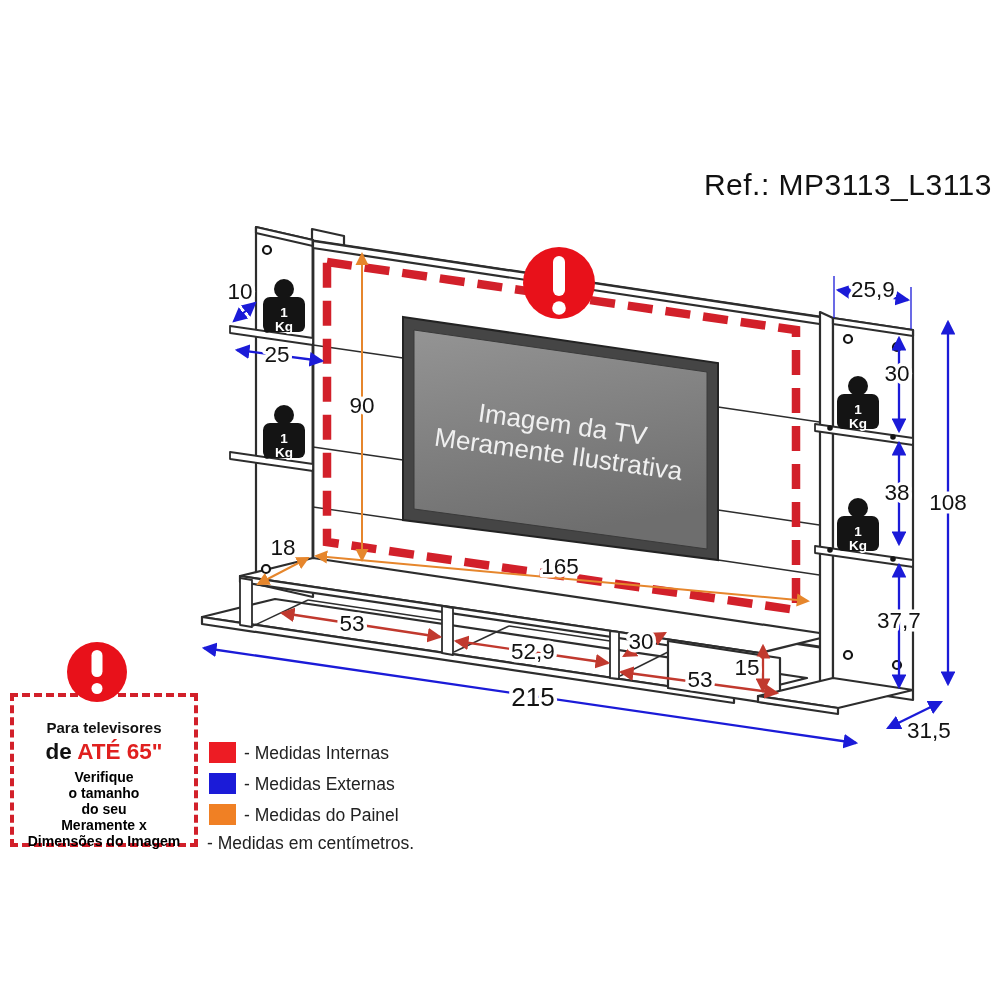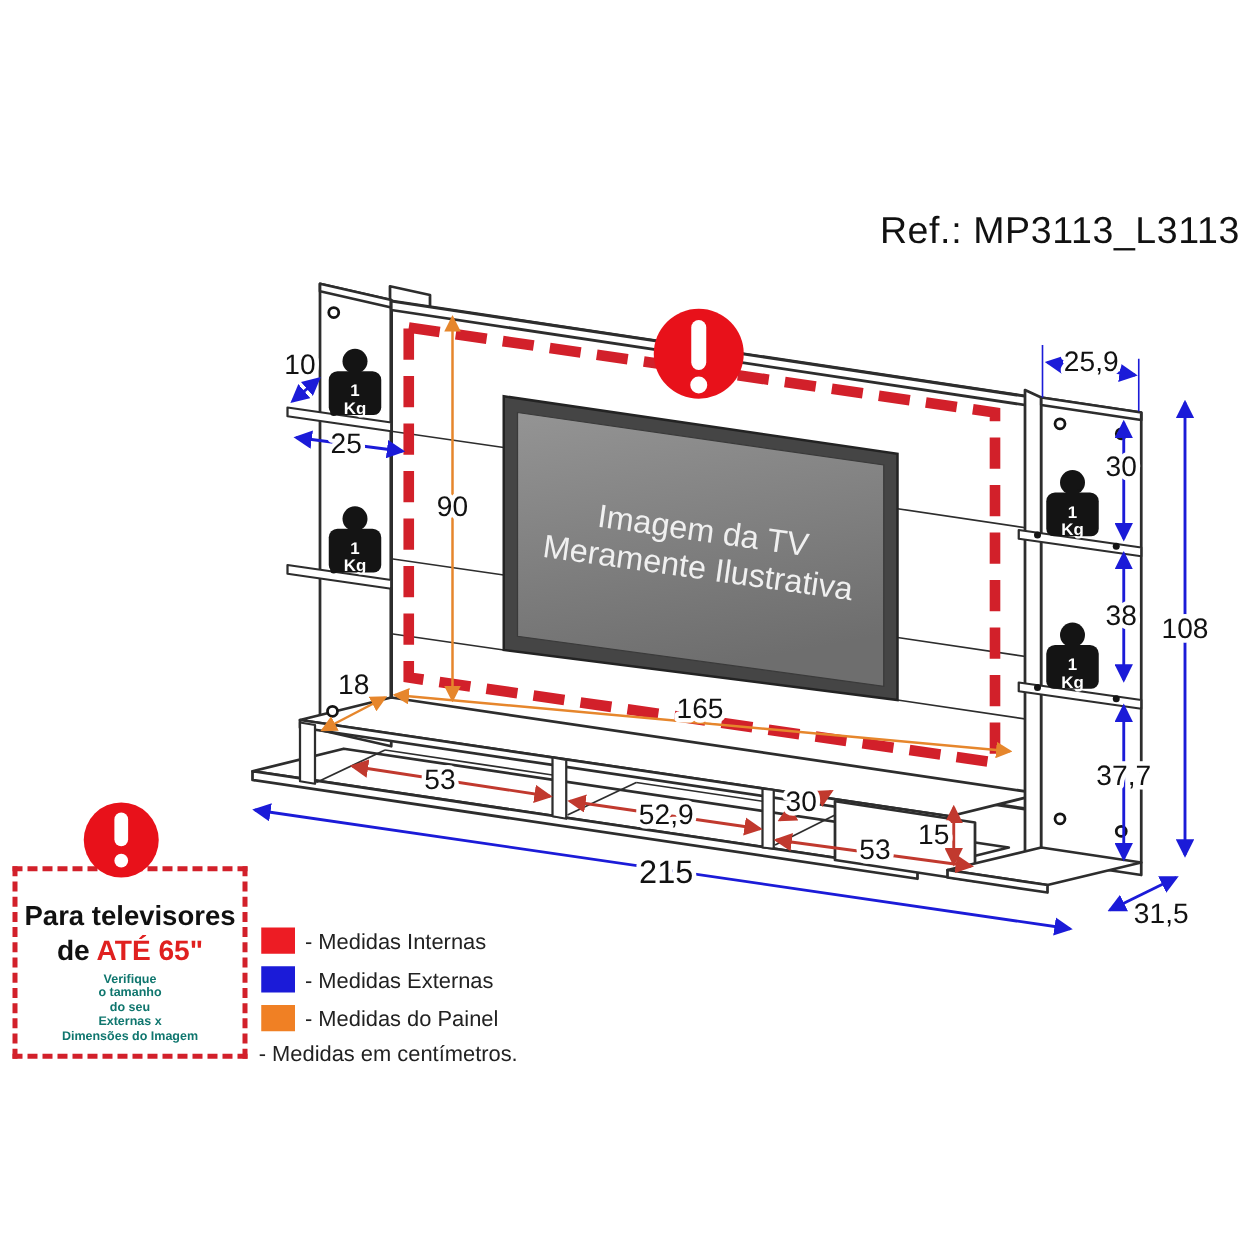--- a/index.html
+++ b/index.html
@@ -19,24 +19,24 @@
   .dt{font-family:"Liberation Sans",sans-serif;font-size:22.5px;fill:#121212;text-anchor:middle;
       paint-order:stroke;stroke:#fff;stroke-width:7;stroke-linejoin:round;}
   .dt26{font-size:26px;}
   .lg{font-family:"Liberation Sans",sans-serif;font-size:17.5px;fill:#222;}
   .wtxt{font-family:"Liberation Sans",sans-serif;font-weight:bold;font-size:13.5px;fill:#fff;text-anchor:middle;}
   .tvt{font-family:"Liberation Sans",sans-serif;font-size:26px;fill:#f0f0f0;text-anchor:middle;}
   .blk{fill:#141414;}
   
   #warnbox{position:absolute;left:10px;top:693px;width:180px;height:146px;background:#fff;
            border:4px dashed #d2202a;text-align:center;z-index:5;}
-  #warnbox .t1{margin-top:22px;font-size:22px;font-weight:bold;color:#111;line-height:1.25;}
+  #warnbox .t1{margin-top:22px;font-size:15px;font-weight:bold;color:#111;line-height:1.25;}
   #warnbox .t2{font-size:22.5px;font-weight:bold;color:#111;line-height:1.25;}
   #warnbox .t2 .hl{color:#e0201f;}
-  #warnbox .body{margin-top:3px;font-size:10px;font-weight:bold;color:#0f766e;line-height:1.15;}
+  #warnbox .body{margin-top:3px;font-size:14px;font-weight:bold;color:#000000;line-height:1.15;}
   .warn-circle{position:absolute;border-radius:50%;background:#e8111a;z-index:6;}
   .warn-circle .bar{position:absolute;left:50%;transform:translateX(-50%);background:#fff;border-radius:6px;}
   .warn-circle .dot{position:absolute;left:50%;transform:translateX(-50%);background:#fff;border-radius:50%;}
 </style>
 </head>
 <body>
 
 <div id="page">
 
   <div id="title">Ref.: MP3113_L3113</div>
@@ -266,18 +266,18 @@
     <div class="bar" style="top:8px;width:11px;height:27px;"></div>
     <div class="dot" style="top:41px;width:11px;height:11px;"></div>
   </div>
   <div id="warnbox">
     <div class="t1">Para televisores</div>
     <div class="t2"><span>de </span><span class="hl">ATÉ 65"</span></div>
     <div class="body">
       <div>Verifique</div>
       <div>o tamanho</div>
       <div>do seu</div>
-      <div>Externas x</div>
+      <div>Meramente x</div>
       <div>Dimensões do Imagem</div>
     </div>
   </div>
 
 </div>
 
 </body></html>

